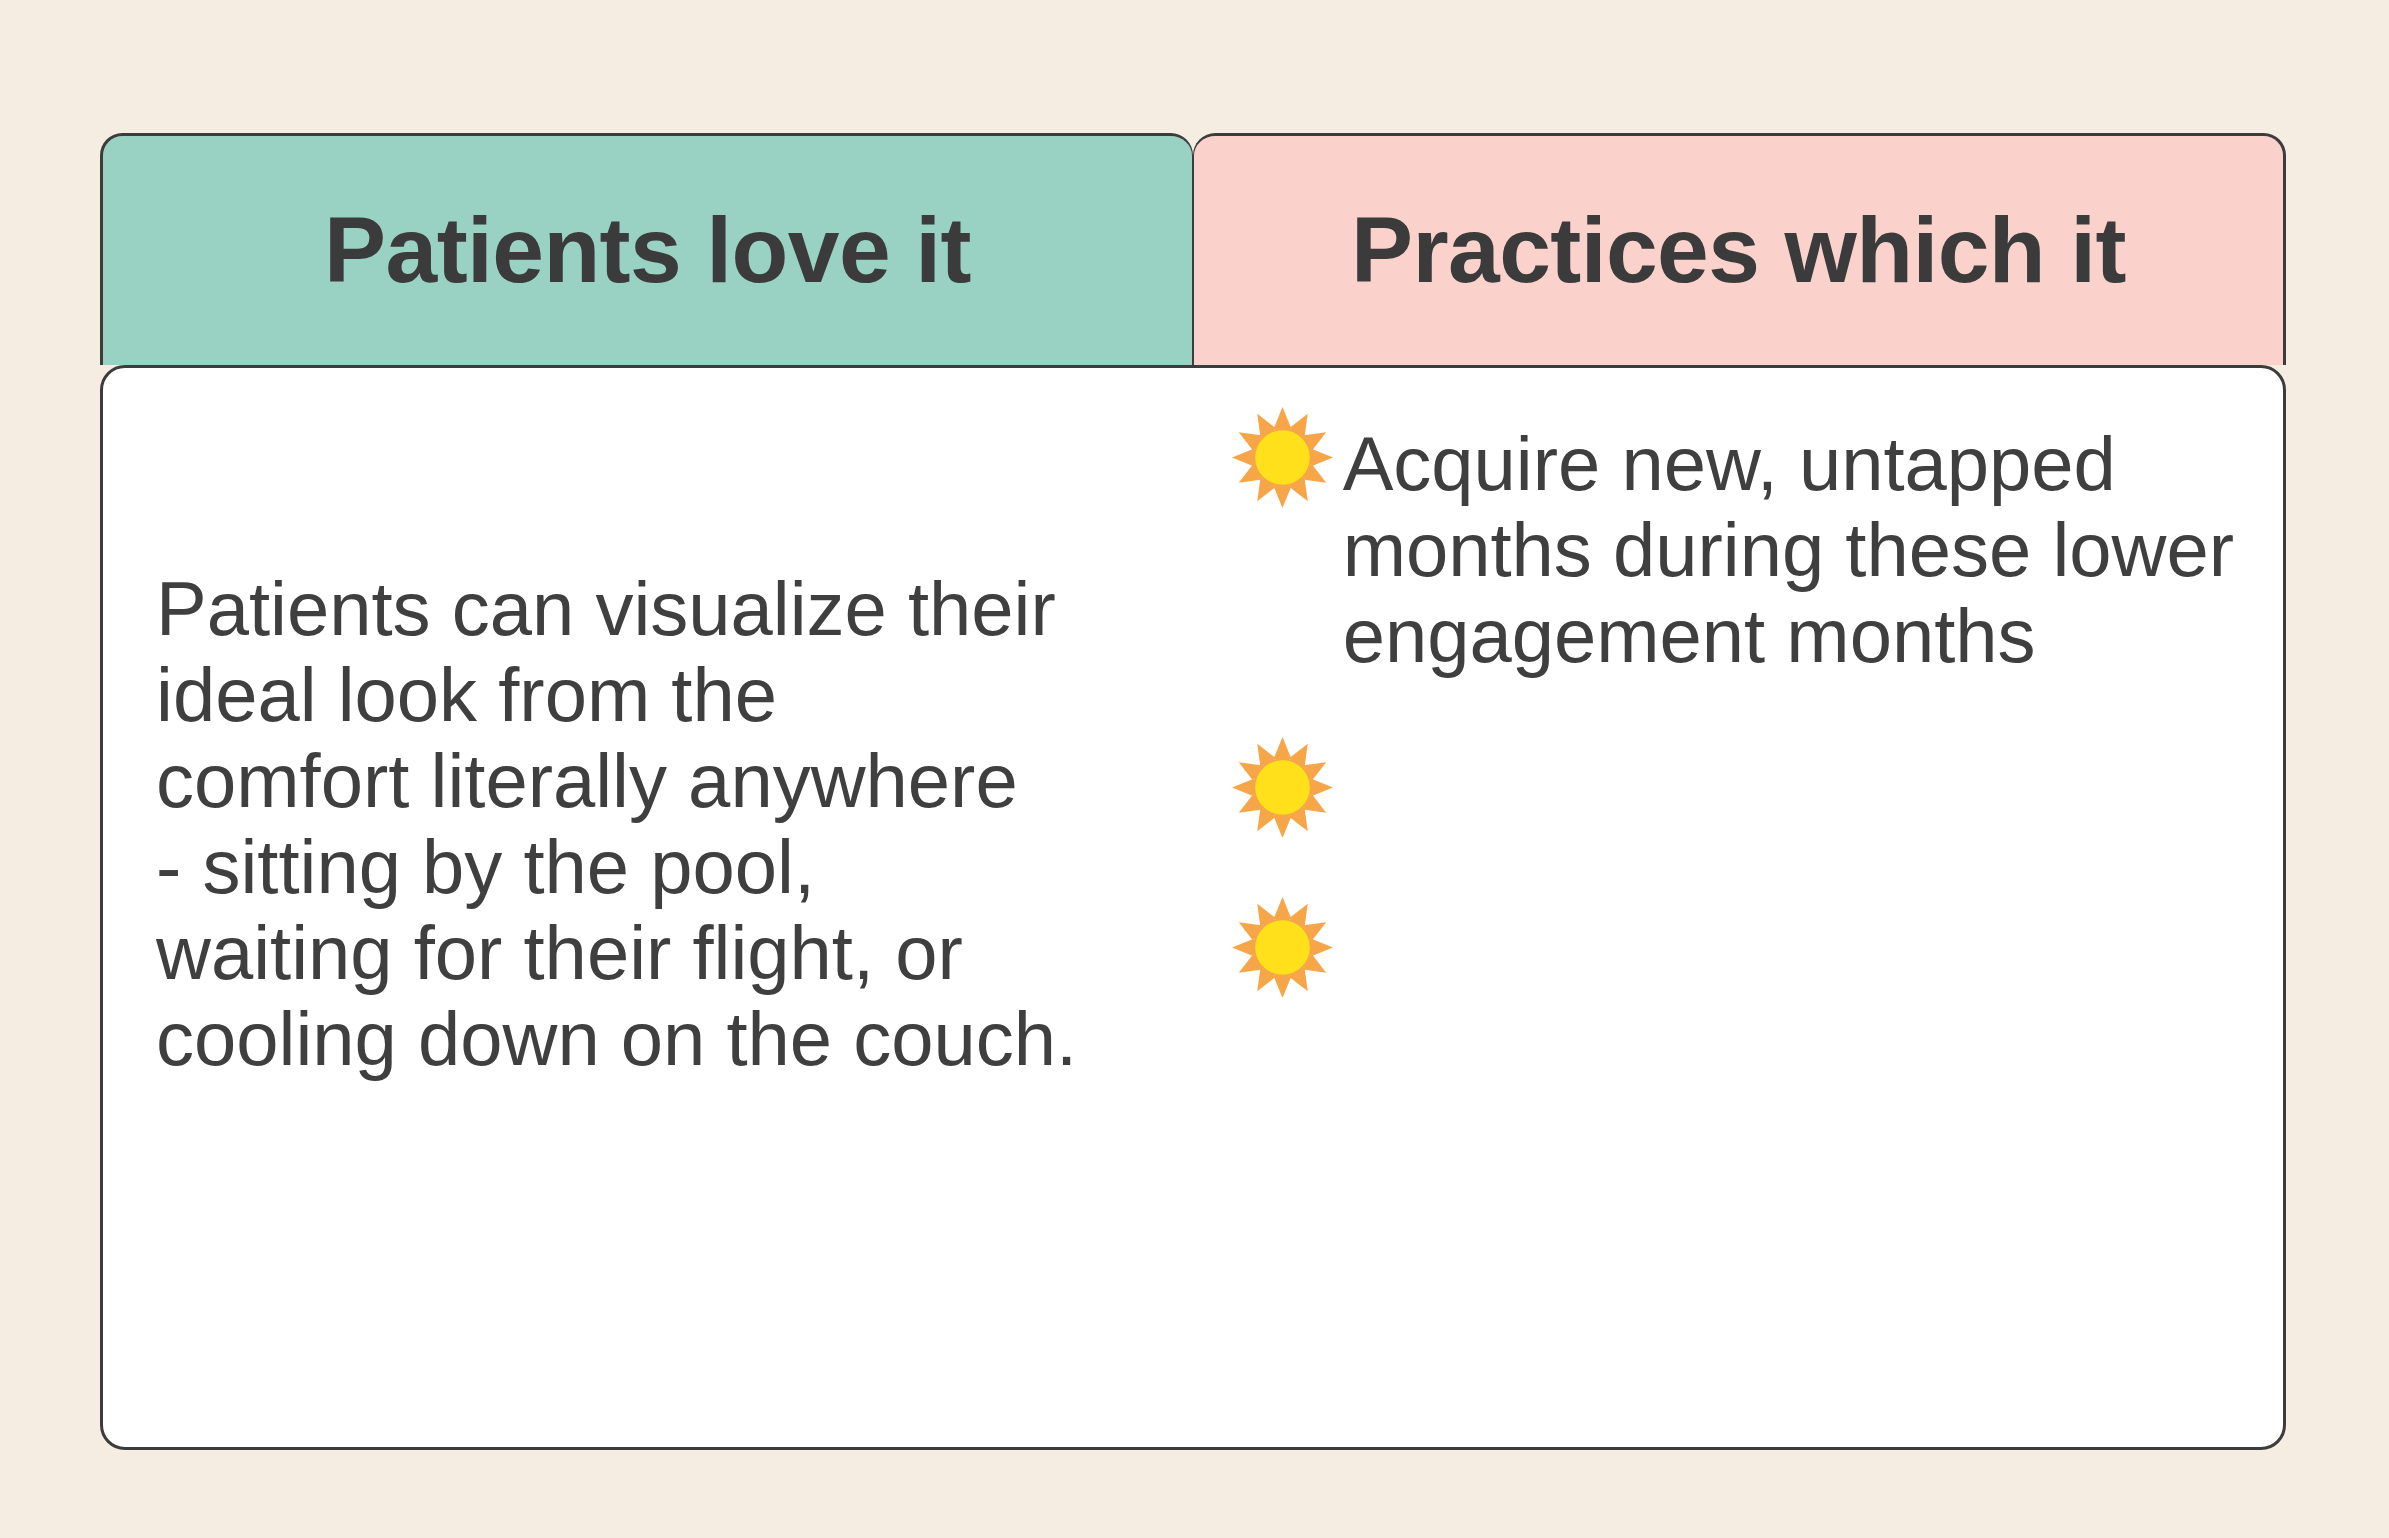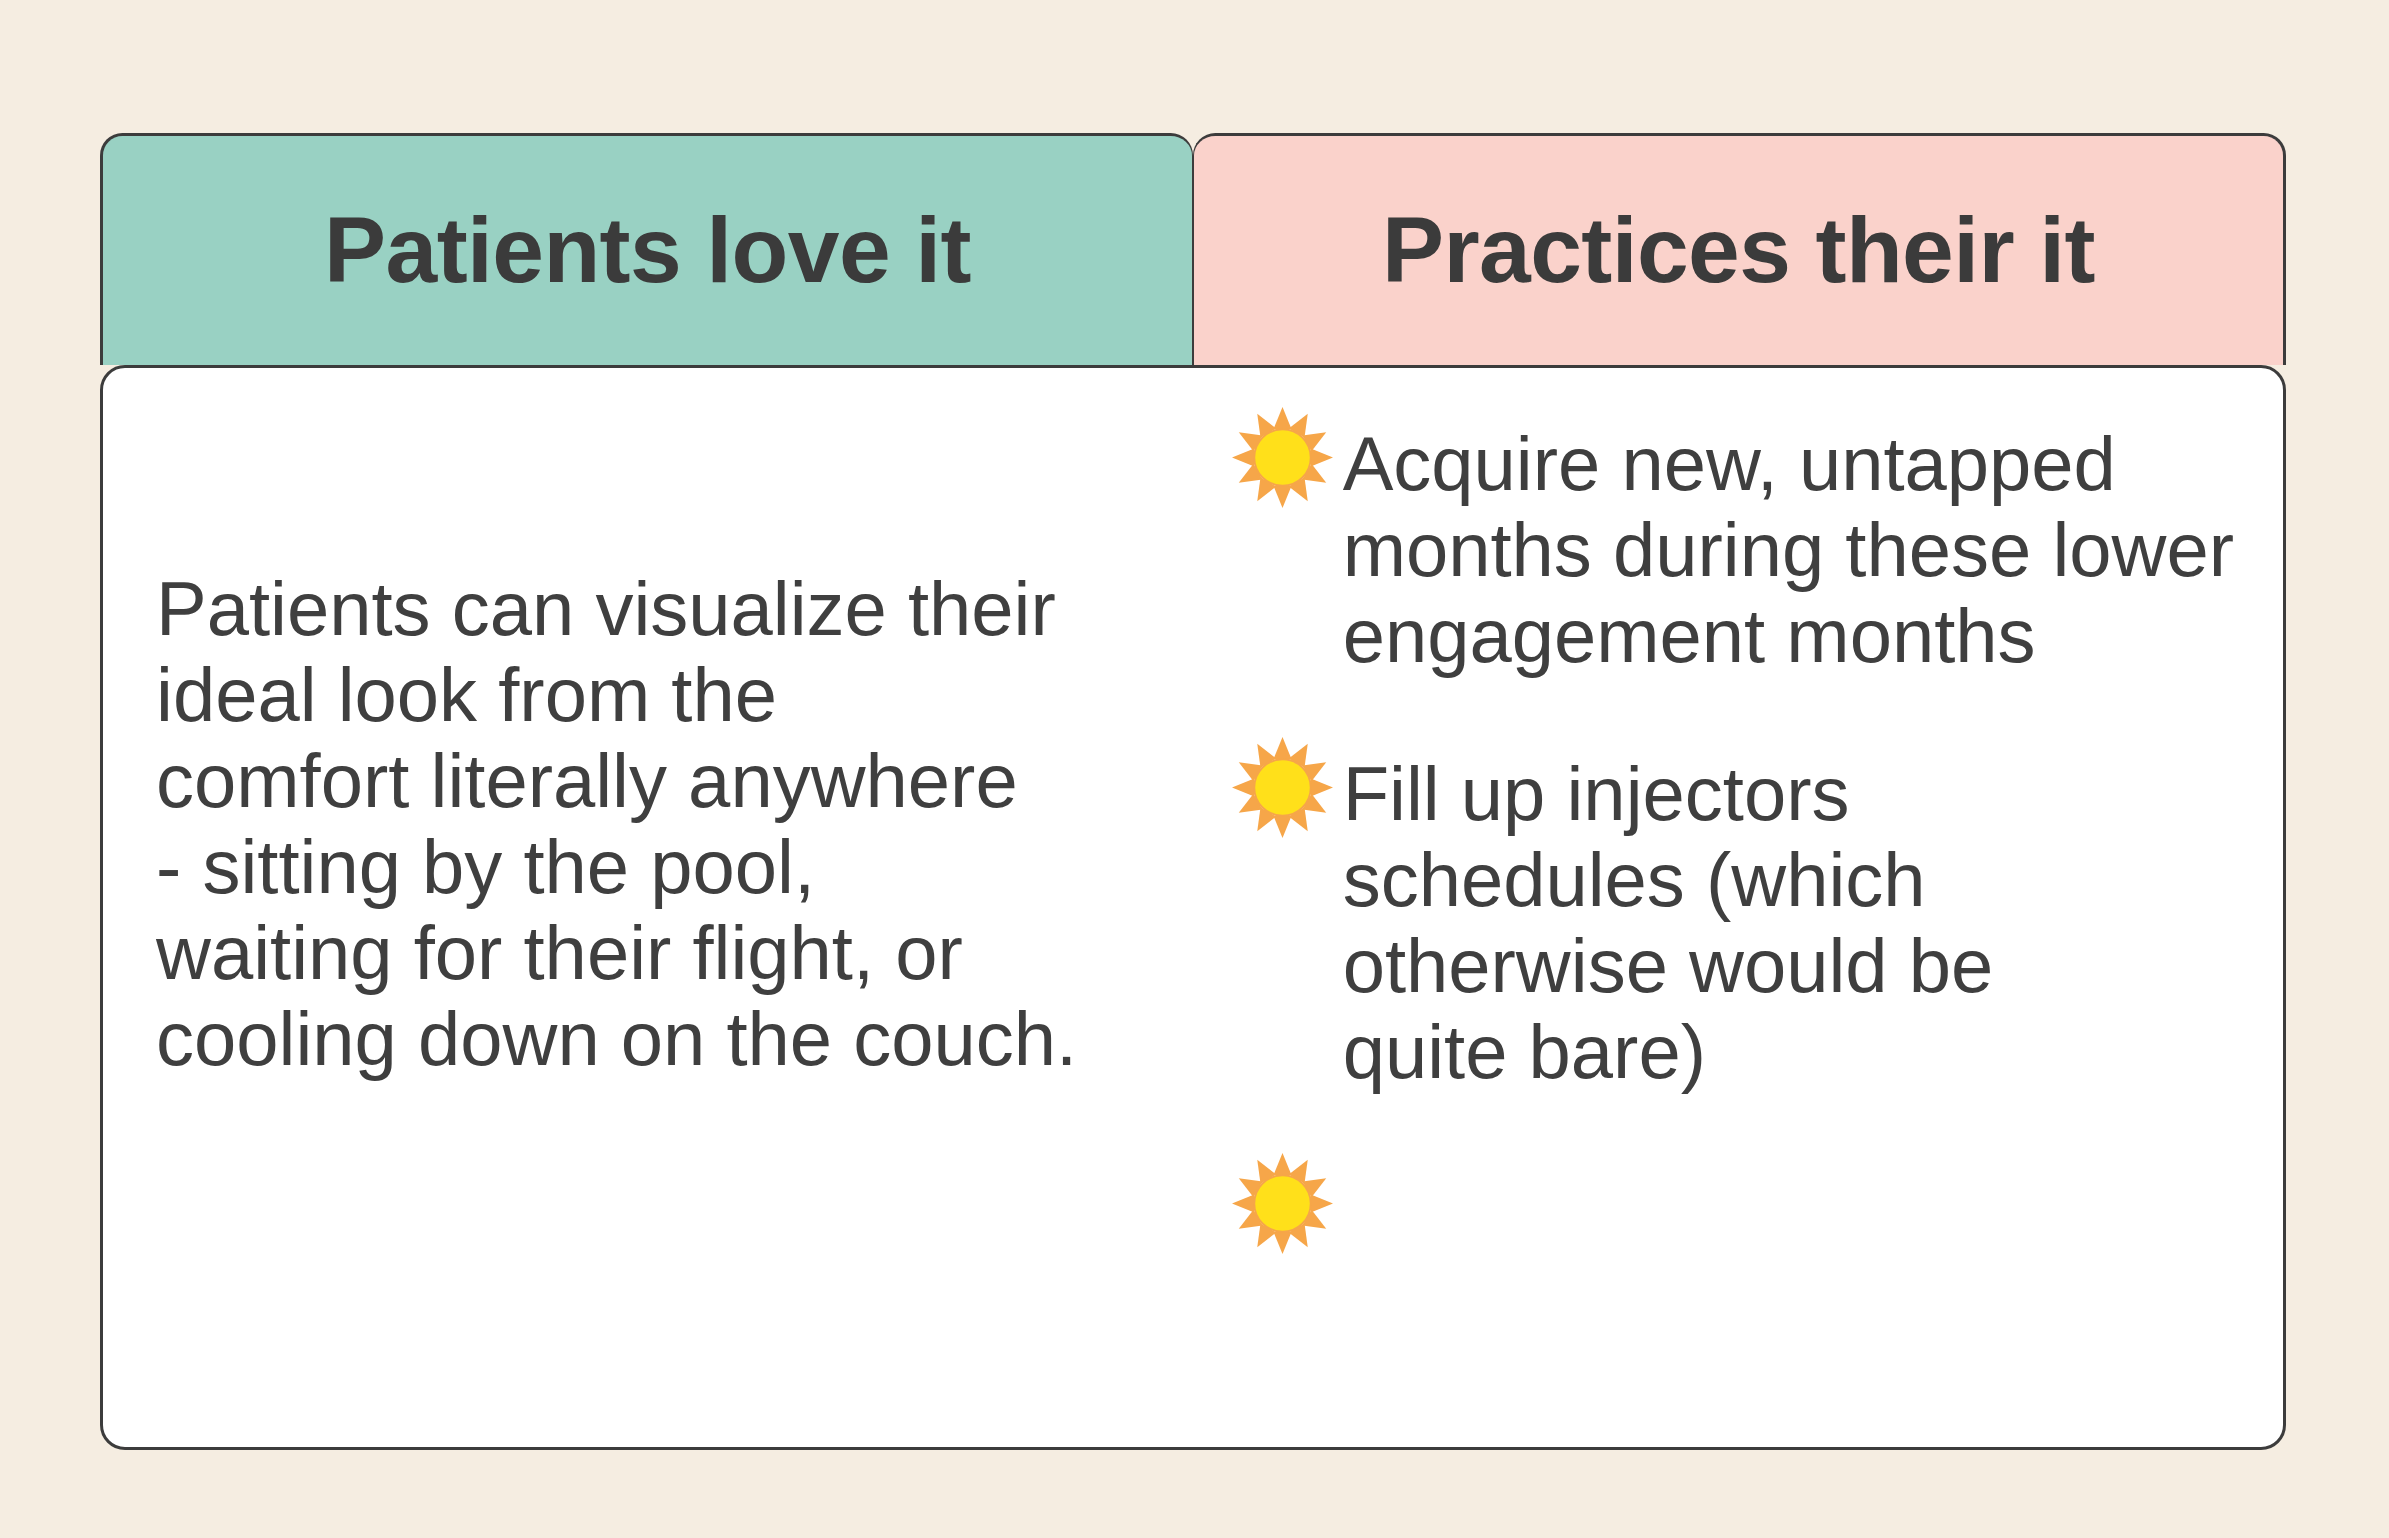--- a/index.html
+++ b/index.html
@@ -115,21 +115,21 @@
 <body>
 
 <div class="canvas">
   <div class="panel">
 
     <div class="tabs">
       <div class="tab tab-left">
         <span class="tab-label">Patients love it</span>
       </div>
       <div class="tab tab-right">
-        <span class="tab-label">Practices their it</span>
+        <span class="tab-label">Practices which it</span>
       </div>
     </div>
 
     <div class="card">
 
       <div class="col col-left">
         <p class="para">Patients can visualize their
 ideal look from the
 comfort literally anywhere
 - sitting by the pool,
@@ -174,24 +174,20 @@
                 <polygon points="50,0 41,22 59,22" transform="rotate(150 50 50)"></polygon>
                 <polygon points="50,0 41,22 59,22" transform="rotate(180 50 50)"></polygon>
                 <polygon points="50,0 41,22 59,22" transform="rotate(210 50 50)"></polygon>
                 <polygon points="50,0 41,22 59,22" transform="rotate(240 50 50)"></polygon>
                 <polygon points="50,0 41,22 59,22" transform="rotate(270 50 50)"></polygon>
                 <polygon points="50,0 41,22 59,22" transform="rotate(300 50 50)"></polygon>
                 <polygon points="50,0 41,22 59,22" transform="rotate(330 50 50)"></polygon>
               </g>
               <circle cx="50" cy="50" r="28" fill="var(--sun-core, #FFE01A)" stroke="var(--sun-ray, #F6A649)" stroke-width="2"></circle>
             </svg>
-            <span class="bullet-text">Fill up injectors
-schedules (which
-otherwise would be
-quite bare)</span>
           </li>
 
           <li class="bullet">
             <svg class="sun" viewBox="0 0 100 100" aria-hidden="true">
               <g fill="var(--sun-ray, #F6A649)">
                 <polygon points="50,0 41,22 59,22" transform="rotate(0 50 50)"></polygon>
                 <polygon points="50,0 41,22 59,22" transform="rotate(30 50 50)"></polygon>
                 <polygon points="50,0 41,22 59,22" transform="rotate(60 50 50)"></polygon>
                 <polygon points="50,0 41,22 59,22" transform="rotate(90 50 50)"></polygon>
                 <polygon points="50,0 41,22 59,22" transform="rotate(120 50 50)"></polygon>

